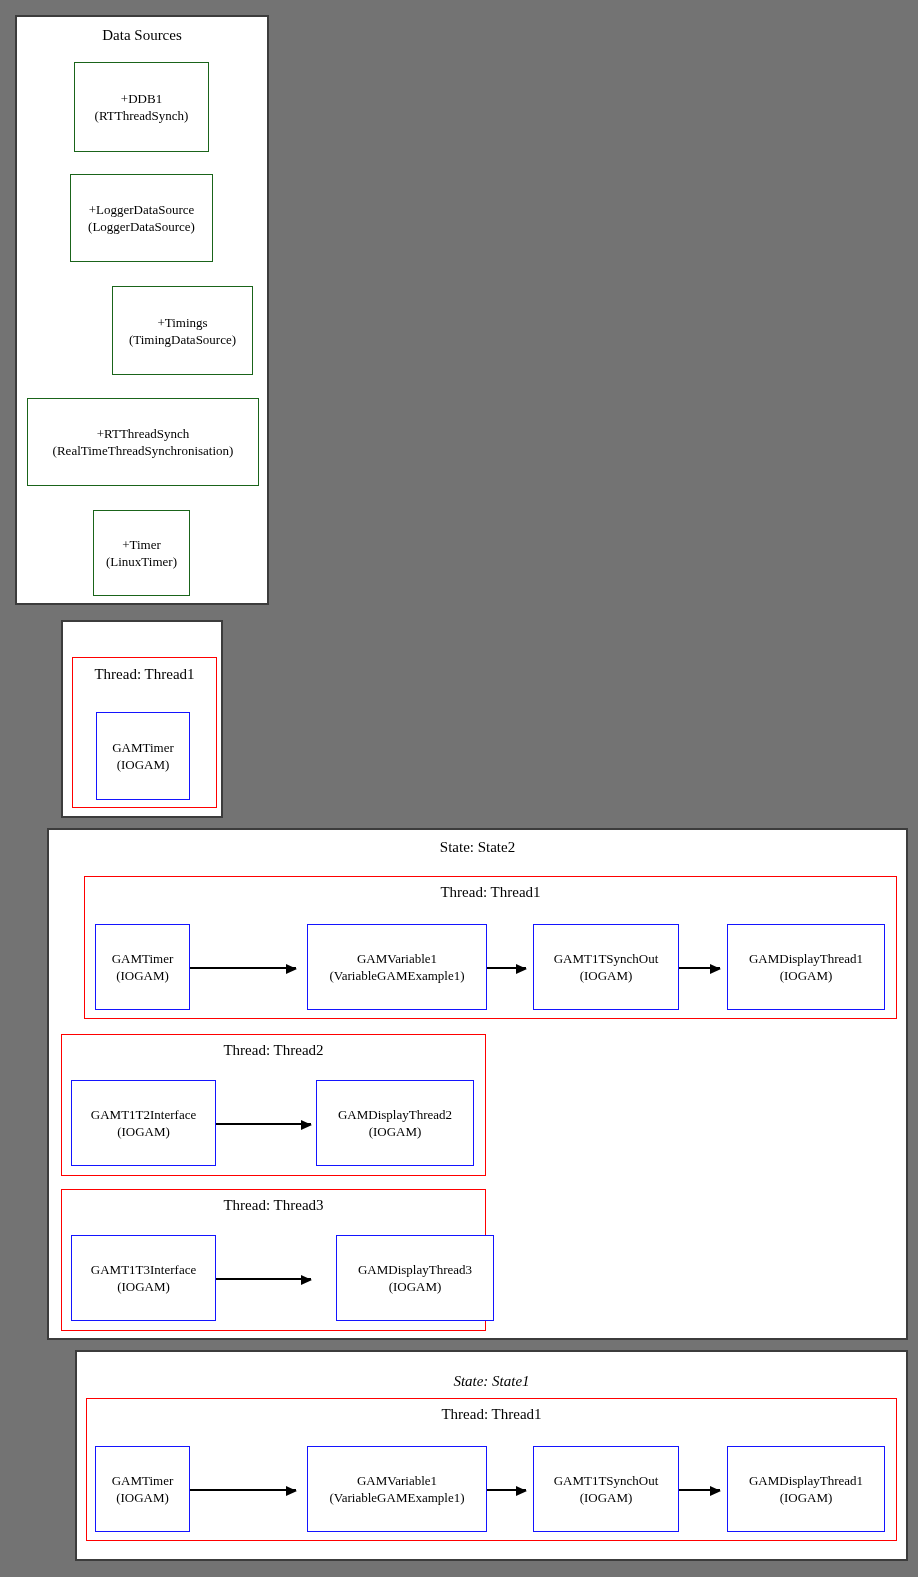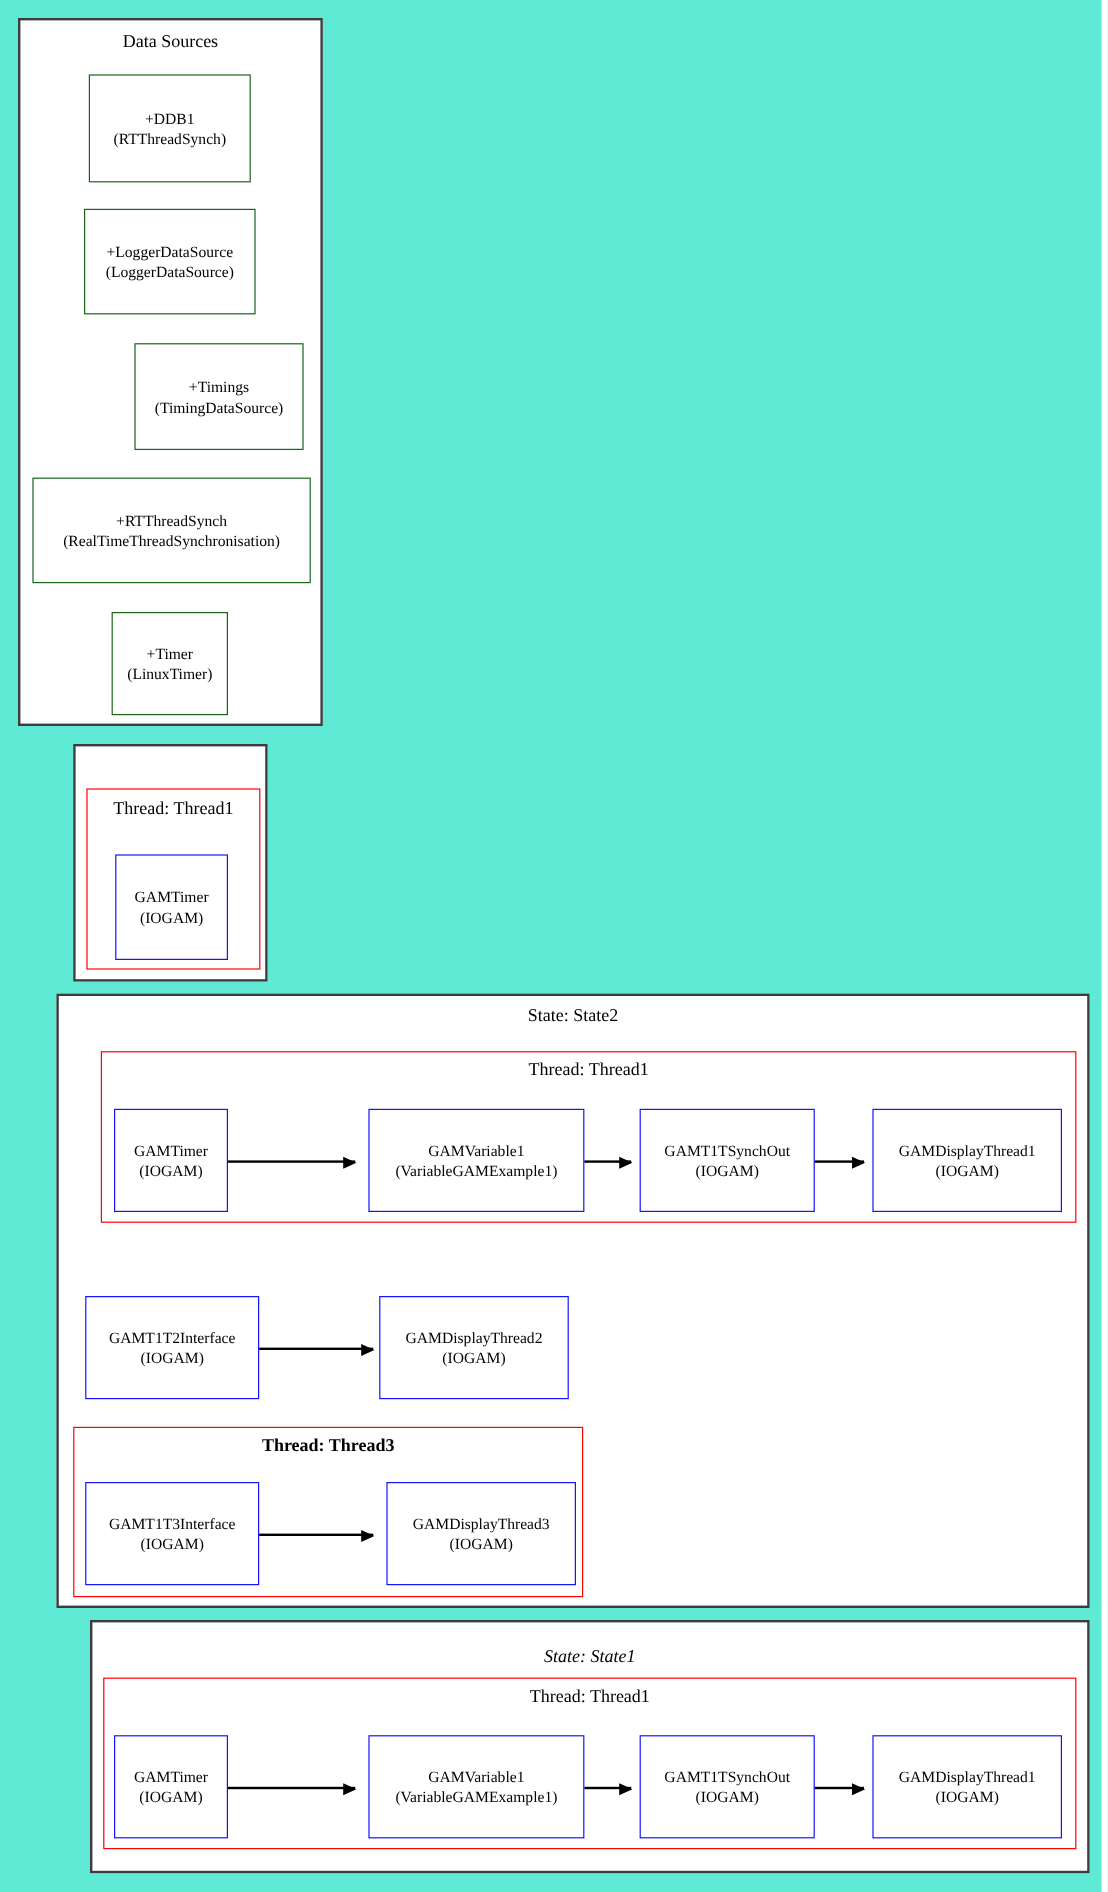--- a/index.html
+++ b/index.html
@@ -9,21 +9,21 @@
   }
   body {
     font-family: "Liberation Serif", "DejaVu Serif", serif;
     color: #000000;
   }
   #canvas {
     position: relative;
     width: 918px;
     height: 1577px;
     overflow: hidden;
-    background: #5eead4;
+    background: #737373;
   }
   
   .box {
     position: absolute;
     box-sizing: border-box;
     background: #ffffff;
   }
   .cluster-black {
     border: 2px solid #3c3c3c;
   }
@@ -172,51 +172,54 @@
 
   <div class="arrow" style="left:679px; top:967px; width:41px;"></div>
 
   <div class="box node-blue" style="left:727px; top:924px; width:158px; height:86px;">
     <div class="node-label">
       <span class="l1">GAMDisplayThread1</span>
       <span class="l2">(IOGAM)</span>
     </div>
   </div>
 
+  <div class="box cluster-red" style="left:61px; top:1034px; width:425px; height:142px;">
+    <div class="cluster-title" style="top:7px;">Thread: Thread2</div>
+  </div>
 
   <div class="box node-blue" style="left:71px; top:1080px; width:145px; height:86px;">
     <div class="node-label">
       <span class="l1">GAMT1T2Interface</span>
       <span class="l2">(IOGAM)</span>
     </div>
   </div>
 
   <div class="arrow" style="left:216px; top:1123px; width:95px;"></div>
 
   <div class="box node-blue" style="left:316px; top:1080px; width:158px; height:86px;">
     <div class="node-label">
       <span class="l1">GAMDisplayThread2</span>
       <span class="l2">(IOGAM)</span>
     </div>
   </div>
 
   <div class="box cluster-red" style="left:61px; top:1189px; width:425px; height:142px;">
-    <div class="cluster-title" style="top:7px;font-weight:bold;">Thread: Thread3</div>
+    <div class="cluster-title" style="top:7px;">Thread: Thread3</div>
   </div>
 
   <div class="box node-blue" style="left:71px; top:1235px; width:145px; height:86px;">
     <div class="node-label">
       <span class="l1">GAMT1T3Interface</span>
       <span class="l2">(IOGAM)</span>
     </div>
   </div>
 
   <div class="arrow" style="left:216px; top:1278px; width:95px;"></div>
 
-  <div class="box node-blue" style="left:322px; top:1235px; width:158px; height:86px;">
+  <div class="box node-blue" style="left:336px; top:1235px; width:158px; height:86px;">
     <div class="node-label">
       <span class="l1">GAMDisplayThread3</span>
       <span class="l2">(IOGAM)</span>
     </div>
   </div>
 
   <div class="box cluster-black" style="left:75px; top:1350px; width:833px; height:211px;">
     <div class="cluster-title" style="top:21px;font-style:italic;">State: State1</div>
   </div>
 

